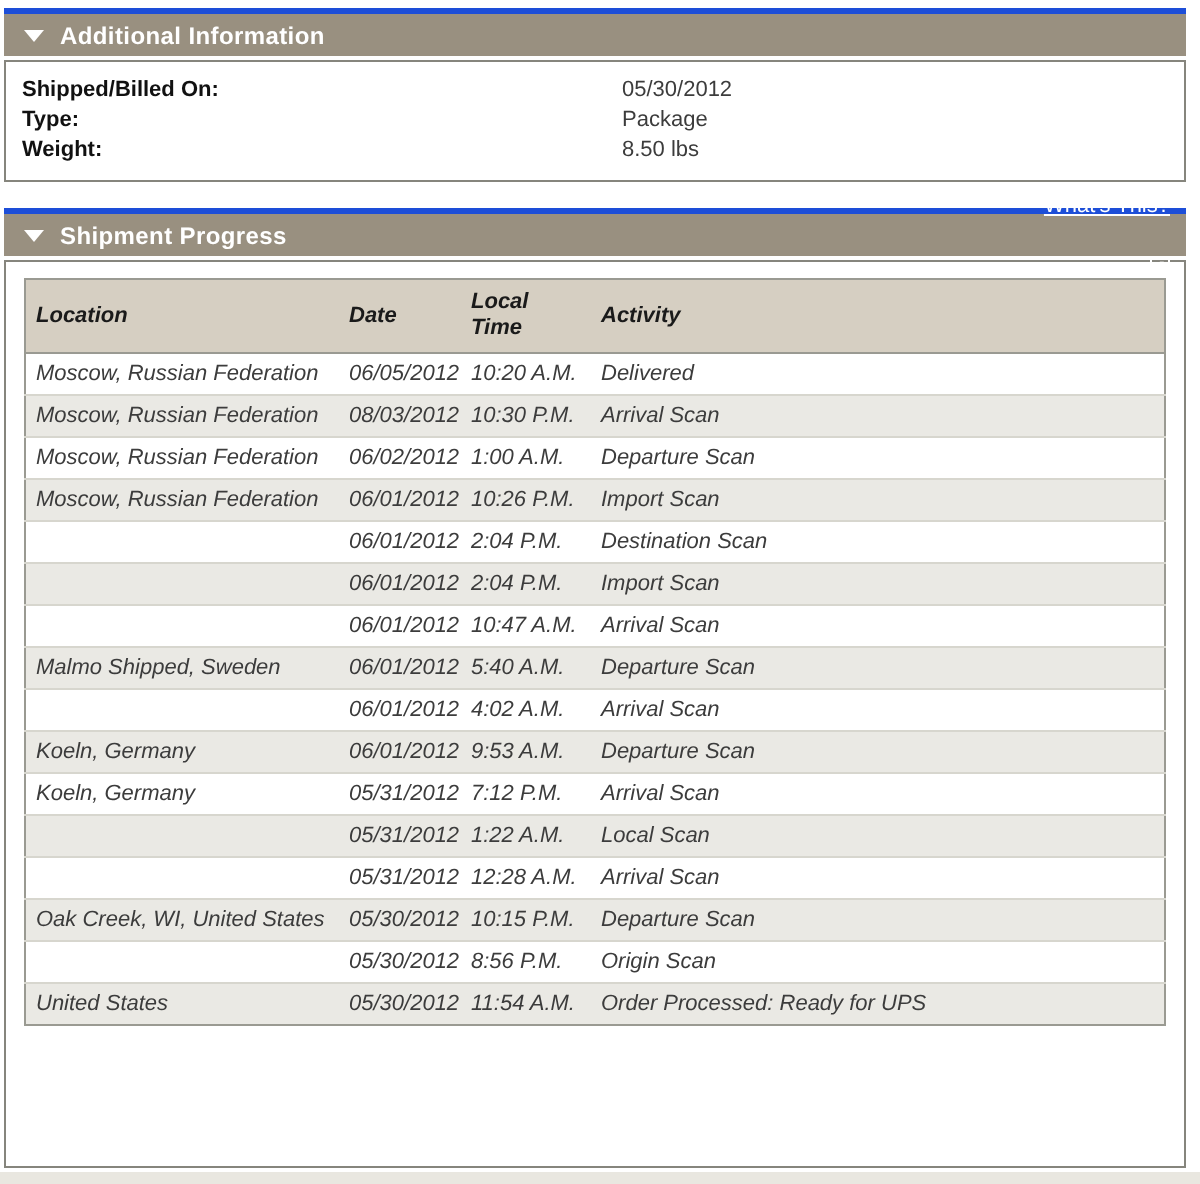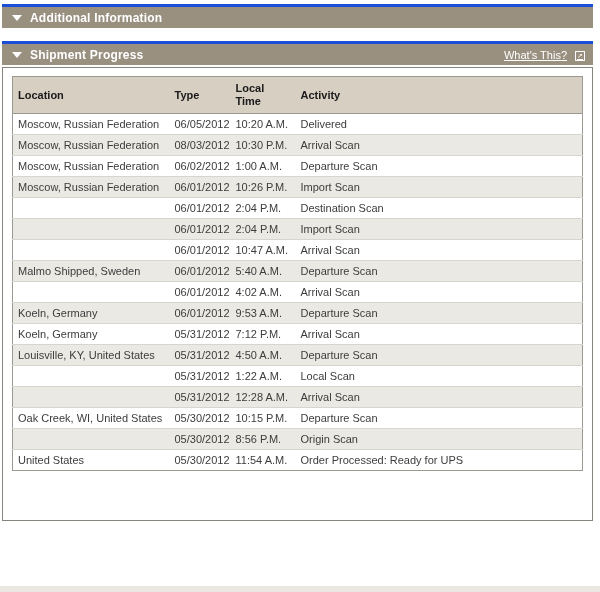--- a/index.html
+++ b/index.html
@@ -28,41 +28,41 @@
     width:0; height:0;
     border-left:5px solid transparent;
     border-right:5px solid transparent;
     border-top:6px solid #fff;
     margin-right:8px;
   }
   .bar-title { font-weight:bold; font-size:12px; letter-spacing:.2px; }
   .bar-spacer { flex:1; }
   .whats-this {
     color:#fff; text-decoration:underline; font-size:11px;
-    display:flex; align-items:flex-end; gap:8px; cursor:pointer;
+    display:flex; align-items:flex-end; gap:20px; cursor:pointer;flex-direction:column;
   }
   .popup-icon {
     width:10px; height:10px; border:1px solid #fff;
     font-size:7px; line-height:8px; text-align:center; color:#fff;
     text-decoration:none; display:inline-block;
   }
 
   
   .panel {
     margin-left:2px; width:591px; background:#fff;
     border:1px solid #86857d;
   }
   .info-panel { margin-top:2px; height:61px; padding-top:7px; }
   .info-field { position:relative; height:15px; line-height:15px; }
   .info-label { position:absolute; left:8px; font-weight:bold; color:#111; }
   .info-value { position:absolute; left:308px; color:#3c3c3c; }
 
   .gap { height:13px; }
 
-  .table-panel { margin-top:2px; height:454px; padding:8px 9px; }
+  .table-panel { margin-top:2px; height:454px; padding:8px 9px;font-style:italic; }
 
   table {
     width:100%; border-collapse:collapse; table-layout:fixed;
     border:1px solid #9a9a92;
     font-size:11px;
   }
   col.c-location { width:157px; }
   col.c-date { width:61px; }
   col.c-time { width:65px; }
   thead th {
@@ -85,20 +85,34 @@
 </head>
 <body>
 
 <div class="page">
 
   <div class="section-bar">
     <span class="tri"></span>
     <span class="bar-title">Additional Information</span>
   </div>
 
+  <div class="panel info-panel">
+    <div class="info-field">
+      <span class="info-label">Shipped/Billed On:</span>
+      <span class="info-value">05/30/2012</span>
+    </div>
+    <div class="info-field">
+      <span class="info-label">Type:</span>
+      <span class="info-value">Package</span>
+    </div>
+    <div class="info-field">
+      <span class="info-label">Weight:</span>
+      <span class="info-value">8.50 lbs</span>
+    </div>
+  </div>
 
   <div class="gap"></div>
 
   <div class="section-bar">
     <span class="tri"></span>
     <span class="bar-title">Shipment Progress</span>
     <span class="bar-spacer"></span>
     <a class="whats-this">
       <span>What's This?</span>
       <span class="popup-icon">↗</span>
@@ -109,21 +123,21 @@
     <table>
       <colgroup>
         <col class="c-location">
           <col class="c-date">
           <col class="c-time">
           <col>
       </colgroup>
       <thead>
         <tr>
           <th>Location</th>
-          <th>Type</th>
+          <th>Date</th>
           <th><span class="wrapped">Local Time</span></th>
           <th>Activity</th>
         </tr>
       </thead>
       <tbody>
           <tr>
             <td>Moscow, Russian Federation</td>
             <td>06/05/2012</td>
             <td>10:20 A.M.</td>
             <td>Delivered</td>
@@ -182,26 +196,20 @@
             <td>9:53 A.M.</td>
             <td>Departure Scan</td>
           </tr>
           <tr>
             <td>Koeln, Germany</td>
             <td>05/31/2012</td>
             <td>7:12 P.M.</td>
             <td>Arrival Scan</td>
           </tr>
           <tr>
-            <td>Louisville, KY, United States</td>
-            <td>05/31/2012</td>
-            <td>4:50 A.M.</td>
-            <td>Departure Scan</td>
-          </tr>
-          <tr>
             <td></td>
             <td>05/31/2012</td>
             <td>1:22 A.M.</td>
             <td>Local Scan</td>
           </tr>
           <tr>
             <td></td>
             <td>05/31/2012</td>
             <td>12:28 A.M.</td>
             <td>Arrival Scan</td>

